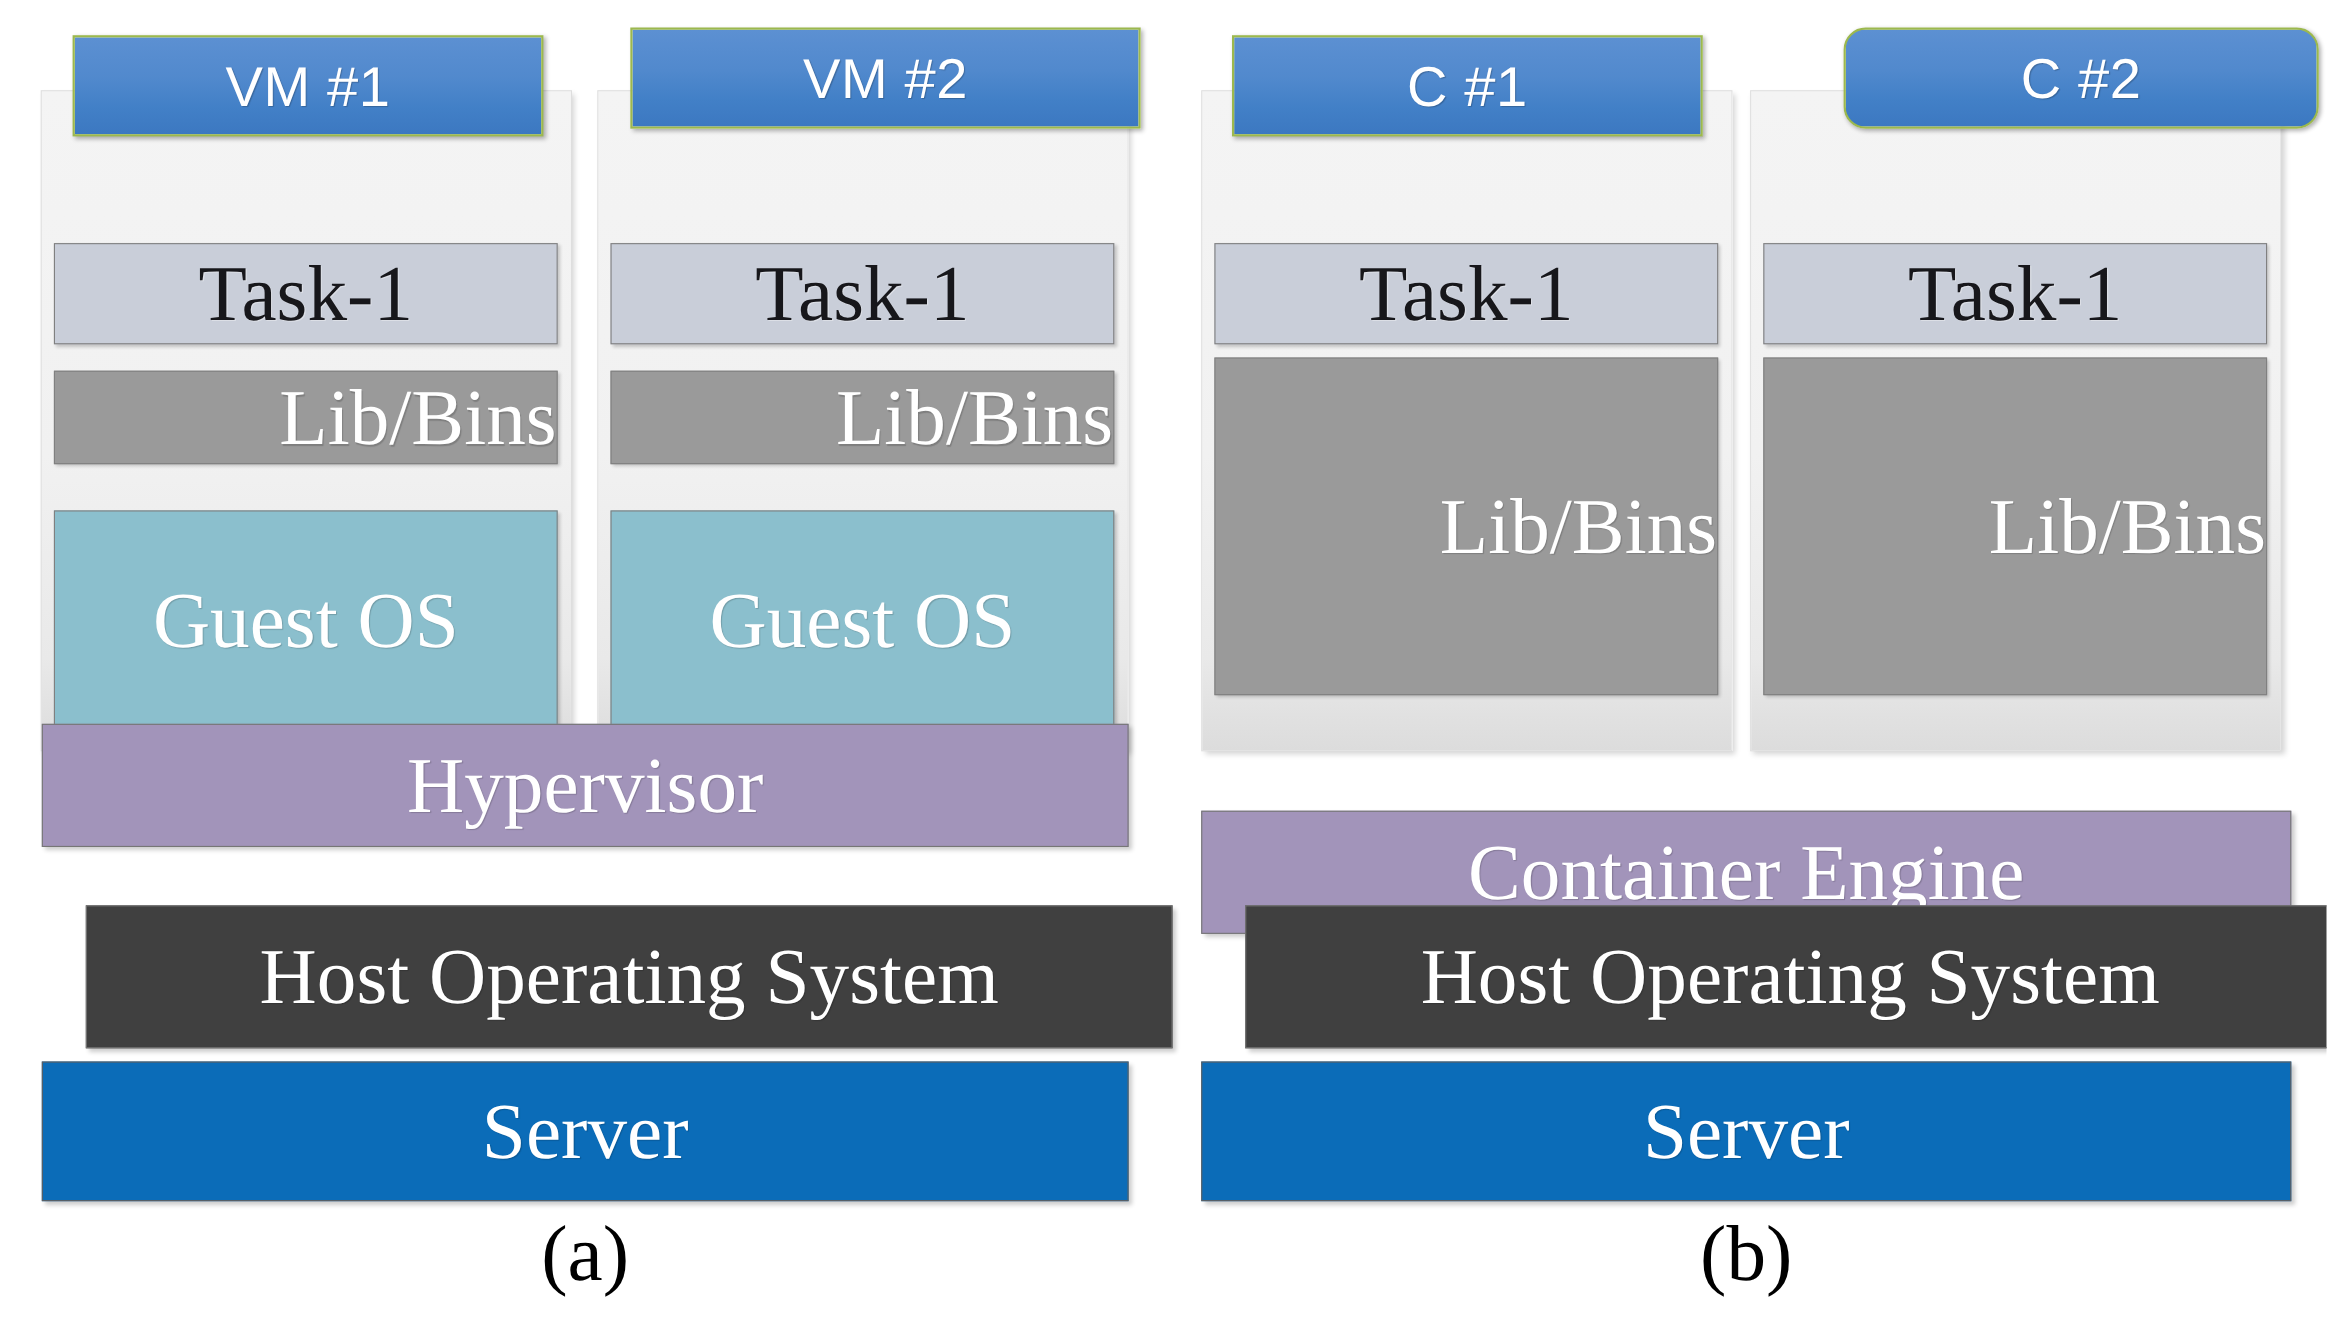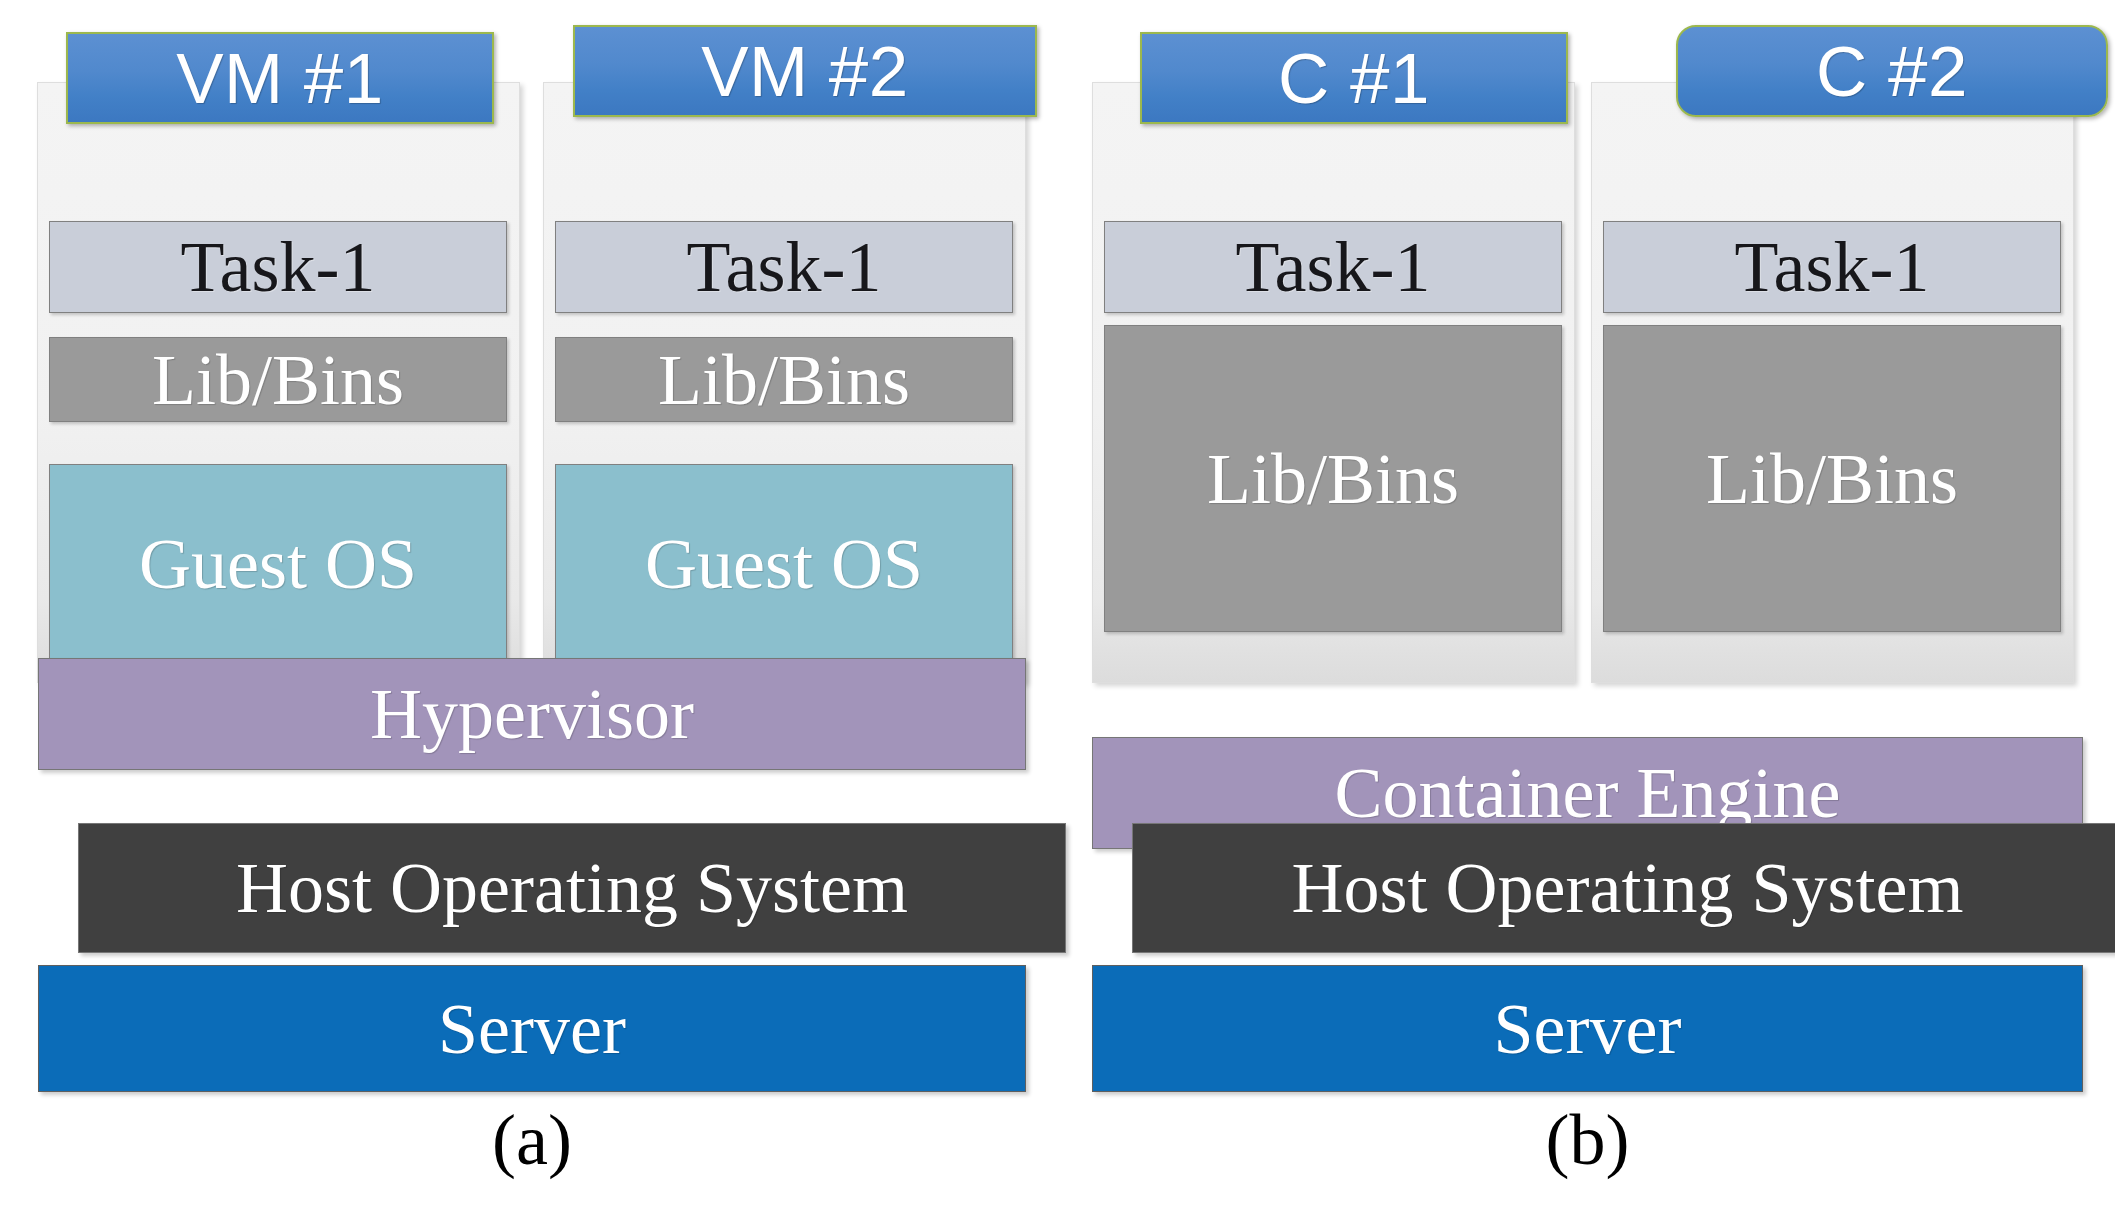--- a/index.html
+++ b/index.html
@@ -36,21 +36,21 @@
     border: 2px solid #9cb84e;
     box-shadow: 2px 2px 4px rgba(0,0,0,0.30);
     box-sizing: border-box;
     display: flex;
     align-items: center;
     justify-content: center;
   }
   .chip span {
     font-family: "Liberation Sans", "DejaVu Sans", sans-serif;
     color: #ffffff;
-    font-size: 71px;
+    font-size: 51px;
     line-height: 1;
     letter-spacing: 0.5px;
     text-shadow: 1px 1px 1px rgba(0,0,0,0.22);
     white-space: nowrap;
     text-align: center;
   }
 
   
   .layer {
     position: absolute;
@@ -69,20 +69,21 @@
   }
   .layer.task {
     background: #c9ced9;
   }
   .layer.task span {
     color: #17171b;
     text-shadow: 1px 1px 0 rgba(255,255,255,0.35);
   }
   .layer.libbins {
     background: #9a9a9a;
+    justify-content: flex-end;
   }
   .layer.libbins span {
     color: #ffffff;
     text-shadow: 1px 1px 1px rgba(0,0,0,0.18);
   }
   .layer.guestos {
     background: #8bbfcd;
     margin-top: 32px;
   }
   .layer.guestos span {
@@ -182,21 +183,21 @@
     <div class="shell" style="left:1092px; top:82px; width:483px; height:601px;"></div>
 
     <div class="layer task" style="left:1104px; top:221px; width:458px; height:92px;">
       <span>Task-1</span>
     </div>
 
     <div class="layer libbins" style="left:1104px; top:325px; width:458px; height:307px;">
       <span>Lib/Bins</span>
     </div>
 
-    <div class="chip" style="left:1120px; top:32px; width:428px; height:92px;margin-left:20px;">
+    <div class="chip" style="left:1120px; top:32px; width:428px; height:92px;">
       <span>C #1</span>
     </div>
 
     <div class="shell" style="left:1591px; top:82px; width:483px; height:601px;"></div>
 
     <div class="layer task" style="left:1603px; top:221px; width:458px; height:92px;">
       <span>Task-1</span>
     </div>
 
     <div class="layer libbins" style="left:1603px; top:325px; width:458px; height:307px;">

